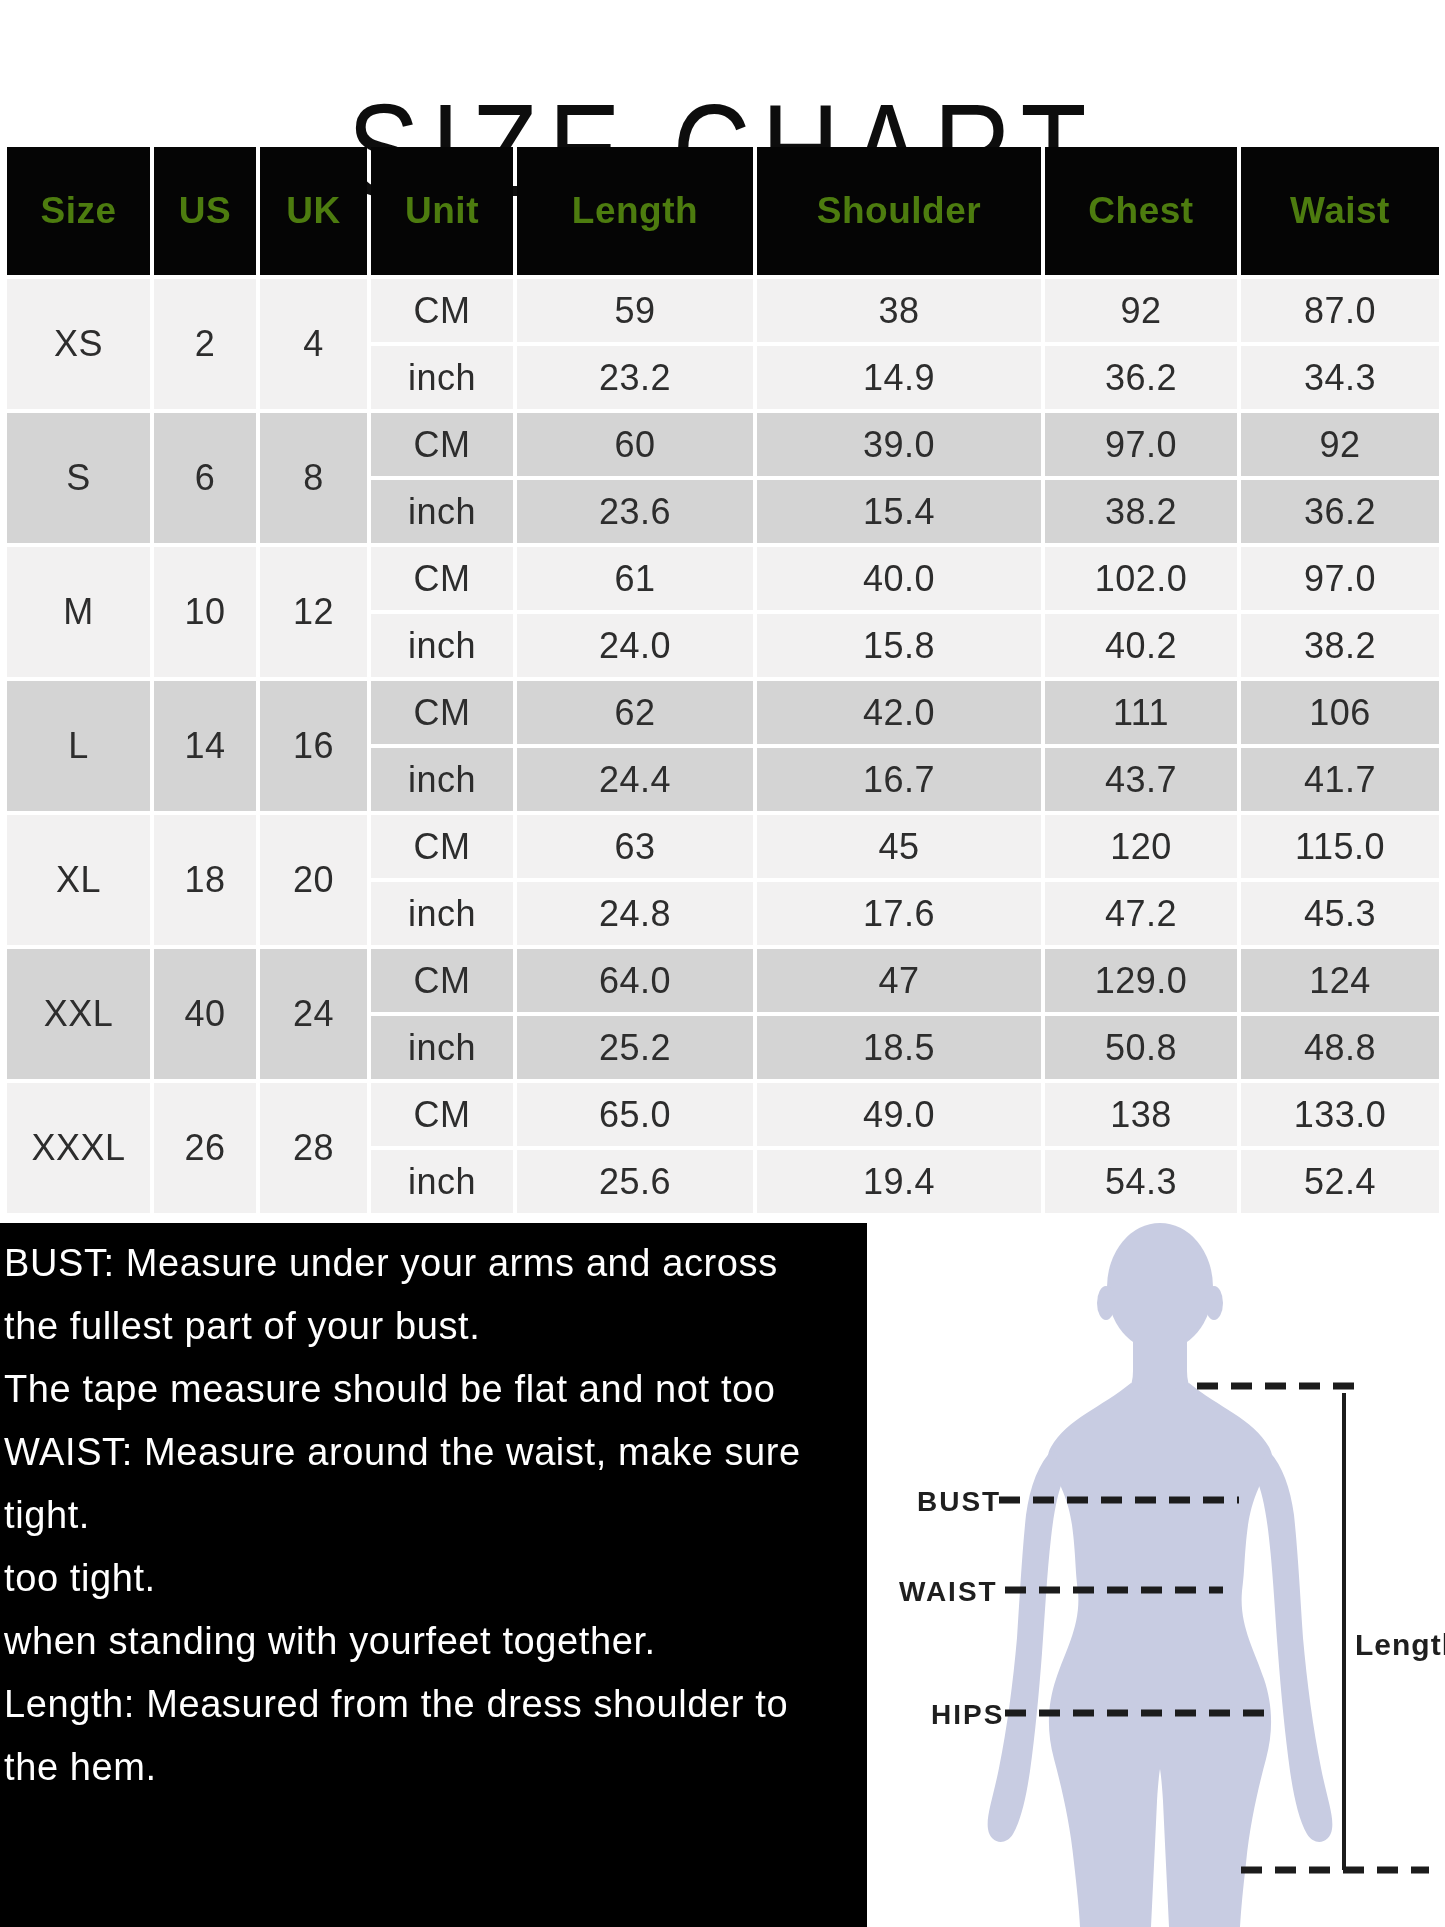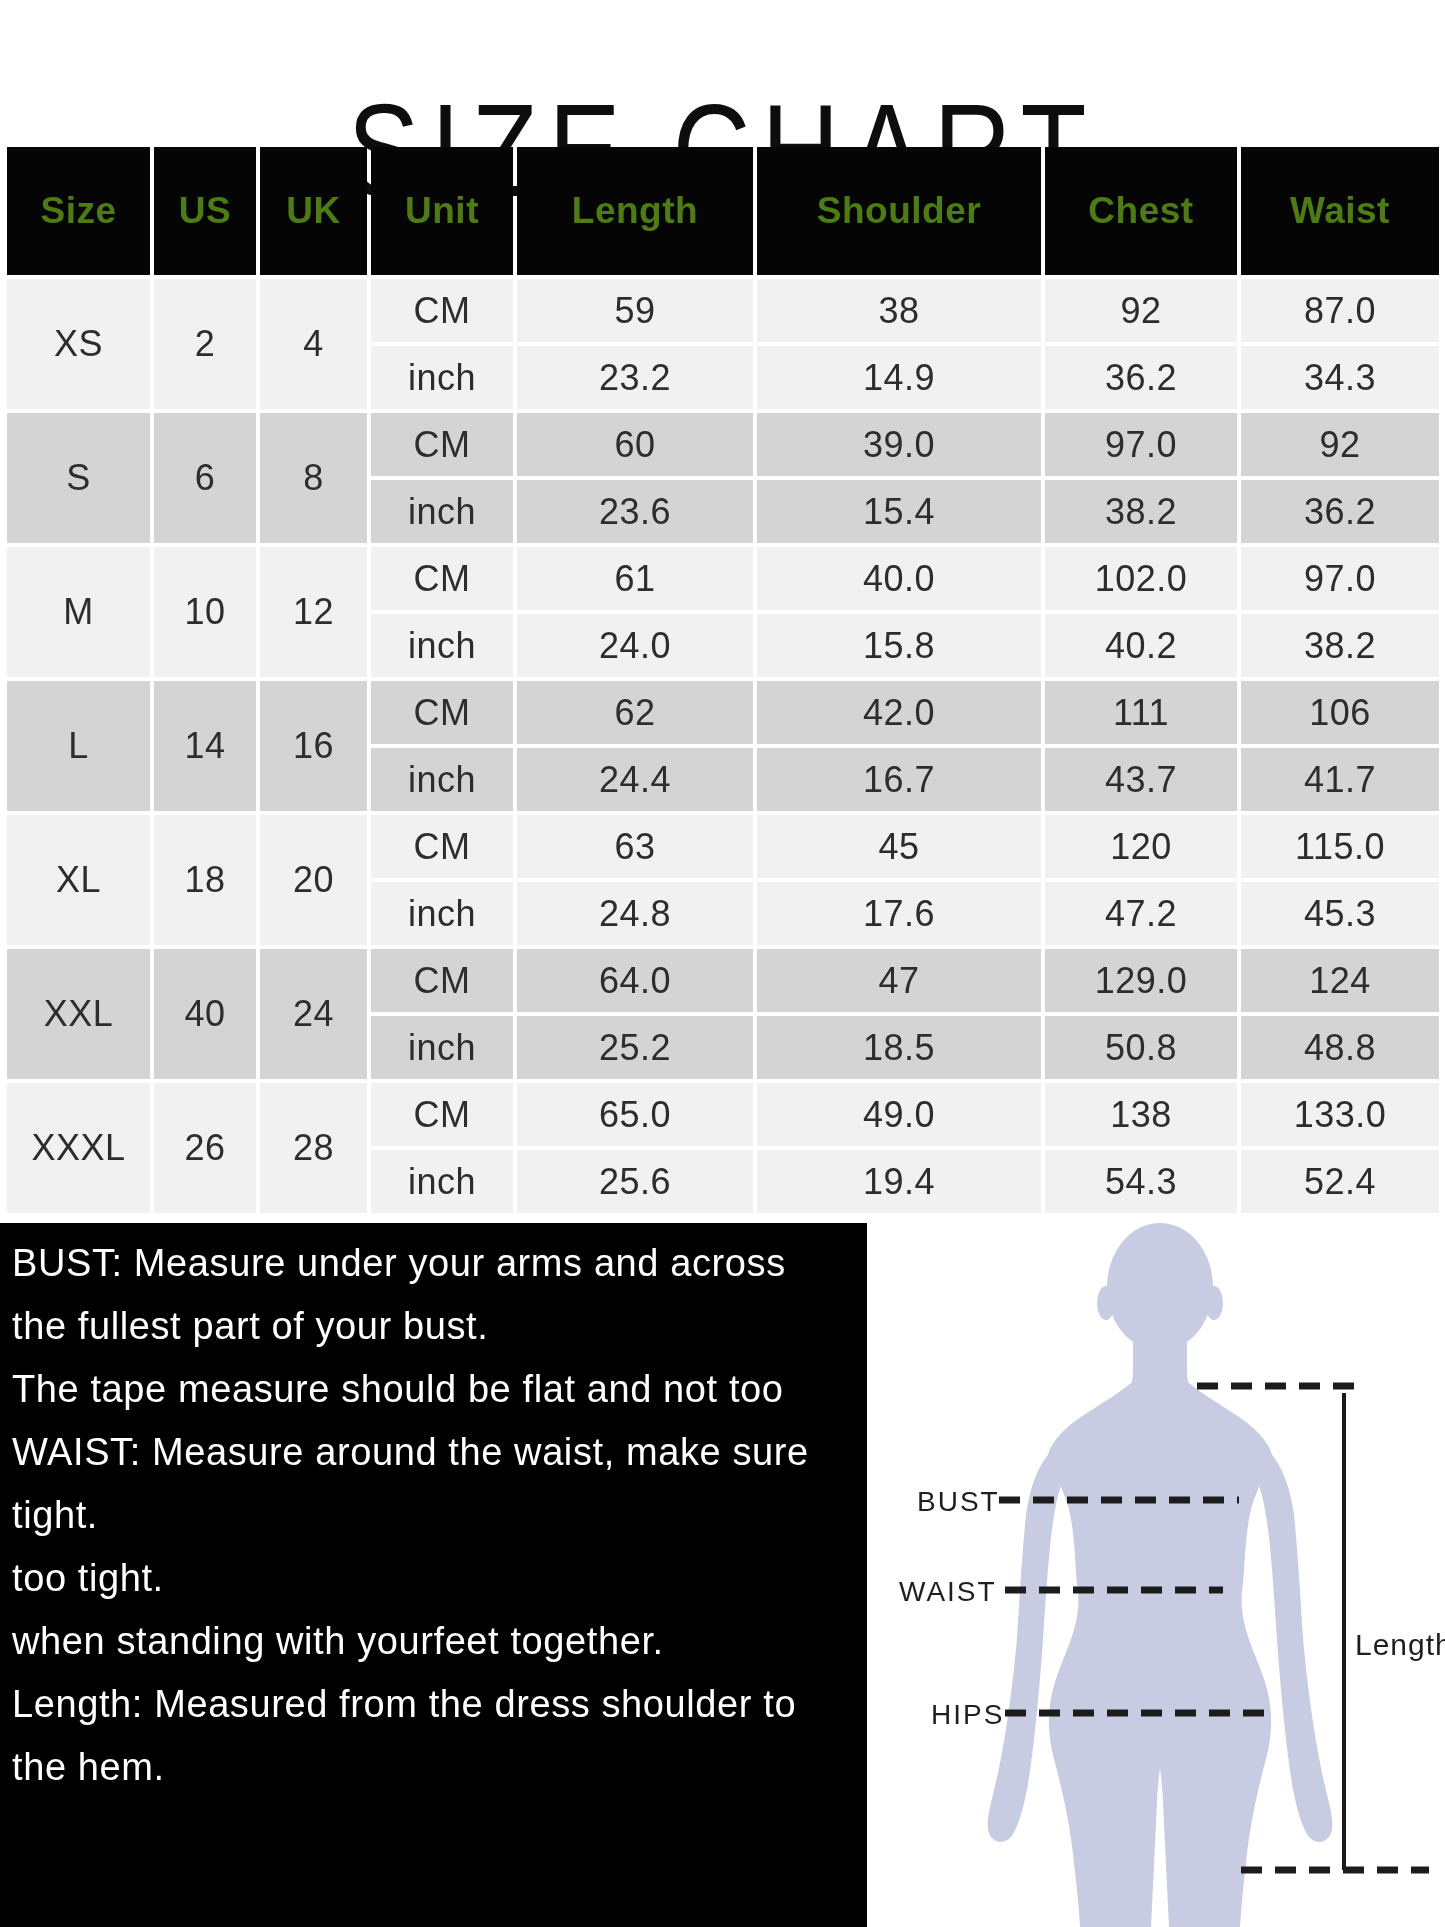--- a/index.html
+++ b/index.html
@@ -49,35 +49,36 @@
     letter-spacing:0.5px;
   }
   td.light { background:#f2f1f1; }
   td.dark  { background:#d4d4d4; }
   .notes-box {
     position:absolute;
     left:0; top:1223px;
     width:867px; height:704px;
     background:#000000;
     box-sizing:border-box;
-    padding:9px 0 0 12px;
+    padding:9px 0 0 4px;
     overflow:hidden;
   }
   .note-line {
     color:#ffffff;
     font-size:38px;
     line-height:63px;
     white-space:nowrap;
     letter-spacing:0.6px;
   }
   .figure-panel {
     position:absolute;
     left:867px; top:1223px;
     width:578px; height:704px;
     background:#ffffff;
+    font-weight:bold;
   }
   .figure-panel svg { display:block; width:578px; height:704px; }
   .measure-label {
     font-family:"Liberation Sans", sans-serif;
     font-size:28px;
     fill:#1f1f1f;
     letter-spacing:2px;
   }
   .length-label {
     font-family:"Liberation Sans", sans-serif;

